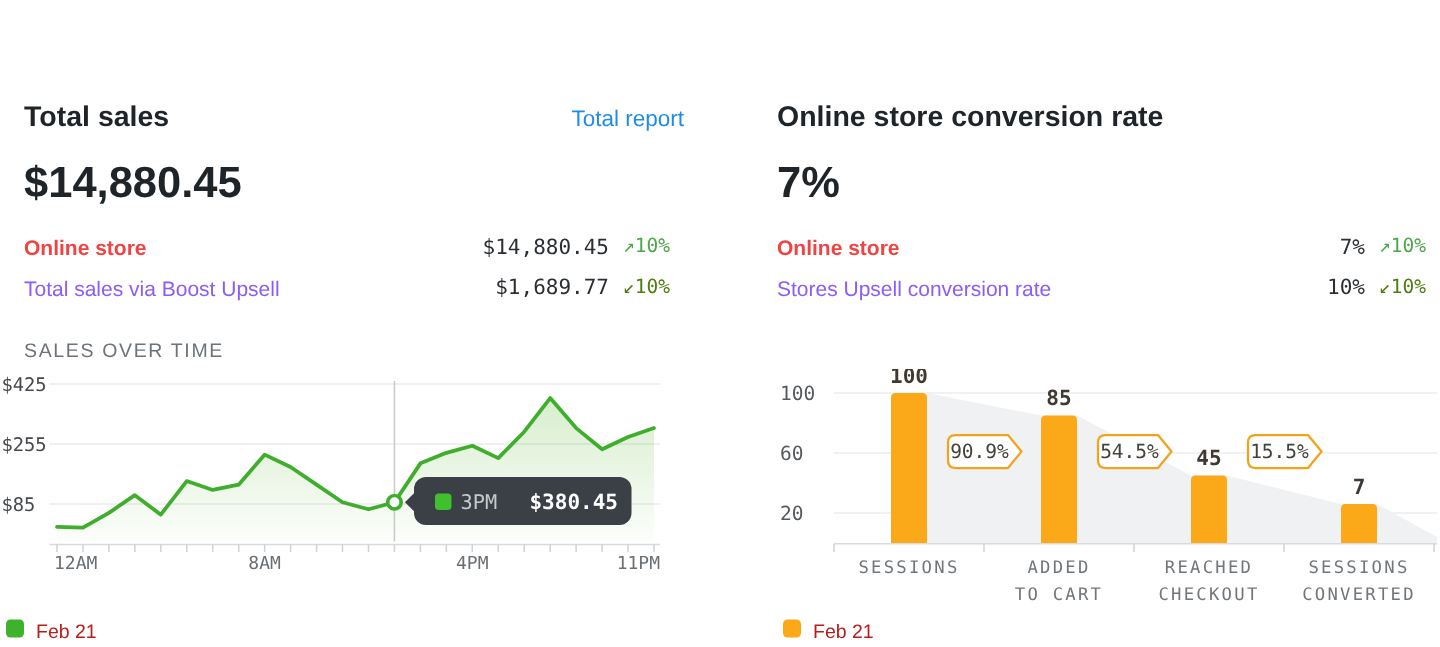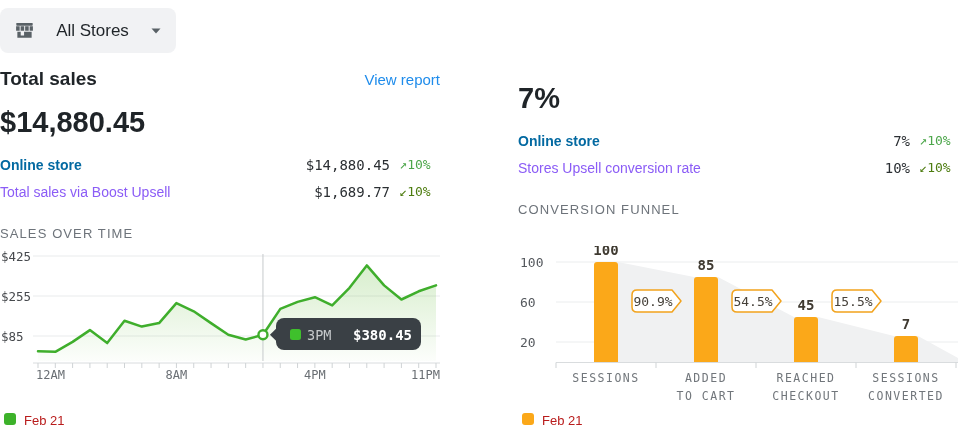--- a/index.html
+++ b/index.html
@@ -11,68 +11,55 @@
   .tb-btn{height:45px;background:#f1f2f4;border:none;border-radius:8px;
           display:flex;align-items:center;cursor:pointer;
           font-family:"Liberation Sans",sans-serif;font-size:17px;color:#1f2428;padding:0 14px;}
   .tb-btn .lbl{margin:0 10px;}
   #store-btn{width:176px;justify-content:space-between;}
   #date-btn{width:176px;justify-content:space-between;}
   .icon{flex:0 0 auto;display:block;}
 
   
   .panel{position:absolute;top:68px;}
-  #panel-left{left:0;width:440px;}
+  #panel-left{left:16px;width:440px;}
   #panel-right{left:518px;width:442px;}
   .panel-head{display:flex;align-items:baseline;justify-content:space-between;height:24px;}
   .panel-title{font-size:19px;font-weight:bold;color:#1f2428;margin:0;}
   .view-report{font-size:15px;color:#1f8ceb;text-decoration:none;cursor:pointer;}
   .big-number{font-size:29px;font-weight:bold;color:#1f2428;margin-top:14px;height:36px;}
   .metric-rows{margin-top:9px;}
   .metric-row{display:flex;align-items:center;height:27px;font-size:14px;}
   .metric-row .m-label{flex:1;color:#8b5cf6;}
-  .metric-row.first .m-label{color:#0369a1;font-weight:bold;}
+  .metric-row.first .m-label{color:#ef4444;font-weight:bold;}
   .metric-row .m-value{font-family:"DejaVu Sans Mono",monospace;font-size:14px;color:#2b2f33;text-align:right;}
   .metric-row .m-delta{font-family:"DejaVu Sans Mono",monospace;font-size:13px;width:50px;text-align:center;}
   .m-delta.up{color:#4ca64a;}
   .m-delta.down{color:#4d7c0f;}
   .section-label{margin-top:21px;font-size:13px;font-weight:normal;letter-spacing:1.1px;color:#6d737a;}
 
   .chart-svg{position:absolute;left:0;}
   #sales-chart{top:246px;}
   #funnel-chart{top:246px;left:518px;}
 
   .legend{position:absolute;top:413px;display:flex;align-items:flex-start;gap:8px;font-size:13px;color:#b91c1c;}
   #legend-left{left:4px;}
   #legend-right{left:522px;}
   .legend-swatch{width:12px;height:12px;border-radius:3px;display:inline-block;}
 </style>
 </head>
 <body>
 
 <div class="topbar">
-  <button class="tb-btn" id="store-btn">
-    <svg class="icon" width="21" height="21" viewBox="0 0 20 20">
-      <g fill="#596166">
-        <rect x="2.2" y="2.8" width="15.6" height="2.6" rx="0.6"></rect>
-        <path d="M2 6h3.4v4.2H2zM6.3 6h3.4v4.2H6.3zM10.6 6h3.4v4.2h-3.4zM14.9 6H18v4.2h-3.1z"></path>
-        <path d="M3.2 11.3h13.6v5.5H3.2z M6.4 11.3h3.2v3.4H6.4z" fill-rule="evenodd"></path>
-      </g>
-    </svg>
-    <span class="lbl">All Stores</span>
-    <svg class="icon" width="12" height="8" viewBox="0 0 12 8">
-      <path d="M1.5 1.5 L6 6.5 L10.5 1.5 Z" fill="#596166"></path>
-    </svg>
-  </button>
 </div>
 
 <section class="panel" id="panel-left">
   <div class="panel-head">
     <h2 class="panel-title">Total sales</h2>
-    <a class="view-report">View report</a>
+    <a class="view-report">Total report</a>
   </div>
   <div class="big-number">$14,880.45</div>
   <div class="metric-rows">
     <div class="metric-row first">
       <span class="m-label">Online store</span>
       <span class="m-value">$14,880.45</span>
       <span class="m-delta up"><i class="arr" style="font-style:normal">↗</i><span>10%</span></span>
     </div>
     <div class="metric-row">
       <span class="m-label">Total sales via Boost Upsell</span>
@@ -135,34 +122,36 @@
     <text x="307" y="93.5" font-family="&quot;DejaVu Sans Mono&quot;, monospace" font-size="13.5" fill="#c6cacc">3PM</text>
     <text x="412" y="93.5" text-anchor="end" font-family="&quot;DejaVu Sans Mono&quot;, monospace" font-size="14" font-weight="bold" fill="#ffffff">$380.45</text>
   </svg>
 
 <div class="legend" id="legend-left">
   <span class="legend-swatch" style="background:#3db22a;"></span>
   <span>Feb 21</span>
 </div>
 
 <section class="panel" id="panel-right">
+  <div class="panel-head">
+    <h2 class="panel-title">Online store conversion rate</h2>
+  </div>
   <div class="big-number">7%</div>
   <div class="metric-rows">
     <div class="metric-row first">
       <span class="m-label">Online store</span>
       <span class="m-value">7%</span>
       <span class="m-delta up"><i class="arr" style="font-style:normal">↗</i><span>10%</span></span>
     </div>
     <div class="metric-row">
       <span class="m-label">Stores Upsell conversion rate</span>
       <span class="m-value">10%</span>
       <span class="m-delta down"><i class="arr" style="font-style:normal">↙</i><span>10%</span></span>
     </div>
   </div>
-  <div class="section-label">CONVERSION FUNNEL</div>
 </section>
 
 <svg class="chart-svg" id="funnel-chart" width="442" height="160" viewBox="0 0 442 160">
     <line x1="38" y1="16" x2="440" y2="16" stroke="#ebedee" stroke-width="1"></line>
     <text x="2" y="20.5" font-family="&quot;DejaVu Sans Mono&quot;, monospace" font-size="13" fill="#55595e">100</text>
     <line x1="38" y1="56" x2="440" y2="56" stroke="#ebedee" stroke-width="1"></line>
     <text x="2" y="60.5" font-family="&quot;DejaVu Sans Mono&quot;, monospace" font-size="13" fill="#55595e">60</text>
     <line x1="38" y1="96" x2="440" y2="96" stroke="#ebedee" stroke-width="1"></line>
     <text x="2" y="100.5" font-family="&quot;DejaVu Sans Mono&quot;, monospace" font-size="13" fill="#55595e">20</text>
     <path d="M 100 16 L 176 31 L 200 31 L 276 71 L 300 71 L 376 90 L 400 90 L 440 112 L 440 116 L 100 116 Z" fill="#f0f1f2"></path>

